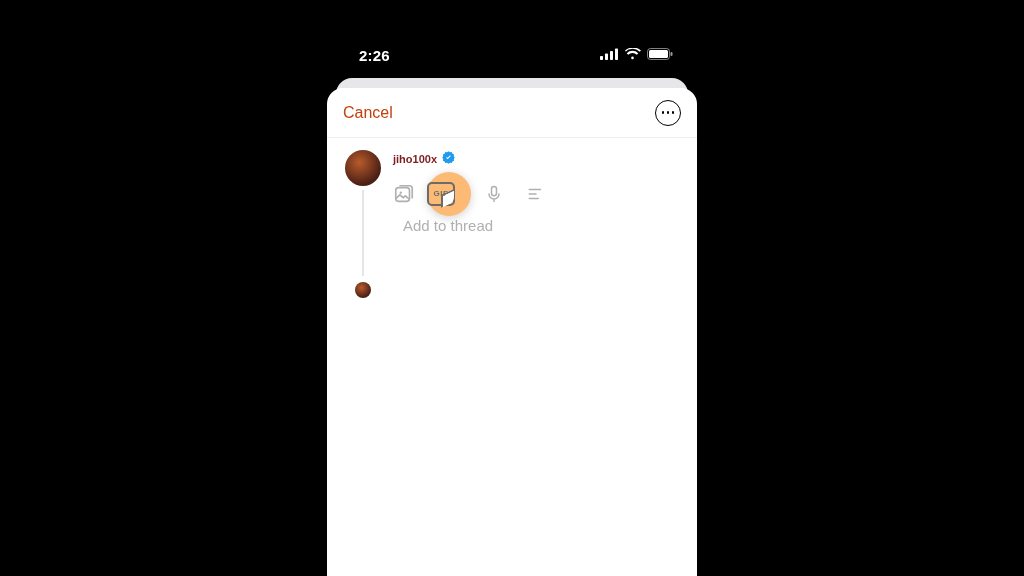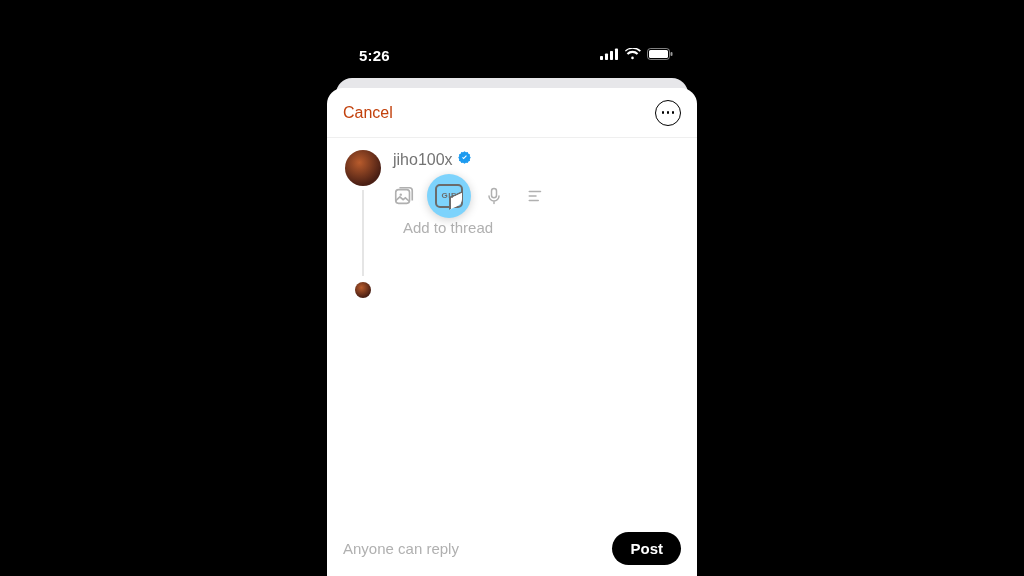--- a/index.html
+++ b/index.html
@@ -56,44 +56,44 @@
   .cancel { font-size: 16px; color: #c2410c; font-weight: 400; }
   .title { font-size: 16px; font-weight: 700; color: #000; position:absolute; left:0; right:0; text-align:center; pointer-events:none;}
   .more-btn { width: 26px; height: 26px; border: 1.8px solid #000; border-radius: 50%; display:flex; align-items:center; justify-content:center; gap:2.5px; }
   .more-btn span { width:2.6px; height:2.6px; background:#000; border-radius:50%; }
   .compose { padding: 12px 16px 0 16px; display:flex; flex:1 1 auto; }
   .lcol { width: 40px; display:flex; flex-direction:column; align-items:center; }
   .avatar { width:36px; height:36px; border-radius:50%; background: radial-gradient(circle at 40% 35%, #b85b2c, #4a1f14 70%); }
   .threadline { width:2px; background:#e5e5e5; flex:0 1 auto; margin-top:4px; }
   .avatar-sm { width:16px; height:16px; border-radius:50%; background: radial-gradient(circle at 40% 35%, #b85b2c, #4a1f14 70%); margin-top:6px; }
   .rcol { flex:1; padding-left: 10px; }
-  .username-row { display:flex; align-items:center; gap:4px; font-size:16px; font-weight:400; color:#737373; }
+  .username-row { display:flex; align-items:center; gap:4px; font-size:11px; font-weight:700; color:#7f1d1d; }
   .body-text { font-size:15px; color:#000; line-height:1.3; margin-top:2px; }
   .actions { display:flex; align-items:center; gap:20px; margin-top:10px; height:34px; position:relative; }
   .act-icon { color:#a0a0a0; width:22px; height:22px; display:flex; align-items:center; justify-content:center; }
   .gif-bubble {
-    width:44px; height:44px; border-radius:50%; background:#7dd3fc; box-shadow:0 2px 10px rgba(0,0,0,0.18); display:flex; align-items:center; justify-content:center;
+    width:44px; height:44px; border-radius:50%; background:#fdba74; box-shadow:0 2px 10px rgba(0,0,0,0.18); display:flex; align-items:center; 
     margin-left:-8px; margin-right:-8px;
   }
   .gif-inner { width:28px; height:24px; border:2px solid #6b6b6b; border-radius:5px 5px 5px 5px / 5px 5px 5px 5px; position:relative; display:flex; align-items:center; justify-content:center; font-size:8px; font-weight:800; color:#6b6b6b; letter-spacing:0.5px; }
   .gif-inner::after { content:""; position:absolute; right:-1px; bottom:-1px; width:11px; height:11px; background:#fff; border-top:2px solid #6b6b6b; border-left:2px solid #6b6b6b; transform: skewY(-24deg) rotate(0deg); border-radius:0 0 5px 0; }
   .addthread { display:flex; align-items:center; margin-top:6px; }
   .addthread .placeholder { font-size:15px; color:#b0b0b0; margin-left:10px; }
   .footer {
     height:50px; display:flex; align-items:center; justify-content:space-between; padding:0 16px 6px 16px;
   }
   .reply-hint { font-size:15px; color:#b0b0b0; }
   .post-btn { background:#000; color:#fff; font-size:15px; font-weight:600; padding:8px 18px; border-radius:20px; }
 </style>
 </head>
 <body>
 
 <div class="phone">
   <div class="statusbar">
-    <div class="time">5:26</div>
+    <div class="time">2:26</div>
     <div class="icons">
       <span>
         <svg width="18" height="12" viewBox="0 0 18 12">
             <rect x="0" y="8" width="3" height="4" rx="0.8" fill="#fff"></rect>
             <rect x="5" y="5.5" width="3" height="6.5" rx="0.8" fill="#fff"></rect>
             <rect x="10" y="3" width="3" height="9" rx="0.8" fill="#fff"></rect>
             <rect x="15" y="0.5" width="3" height="11.5" rx="0.8" fill="#fff"></rect>
           </svg>
       </span>
       <span>
@@ -166,18 +166,14 @@
                 <line x1="3" y1="18" x2="15" y2="18"></line>
               </svg>
           </div>
         </div>
         <div class="addthread">
           <span class="placeholder">Add to thread</span>
         </div>
       </div>
     </div>
 
-    <div class="footer">
-      <div class="reply-hint">Anyone can reply</div>
-      <div class="post-btn">Post</div>
-    </div>
   </div>
 </div>
 
 </body></html>

